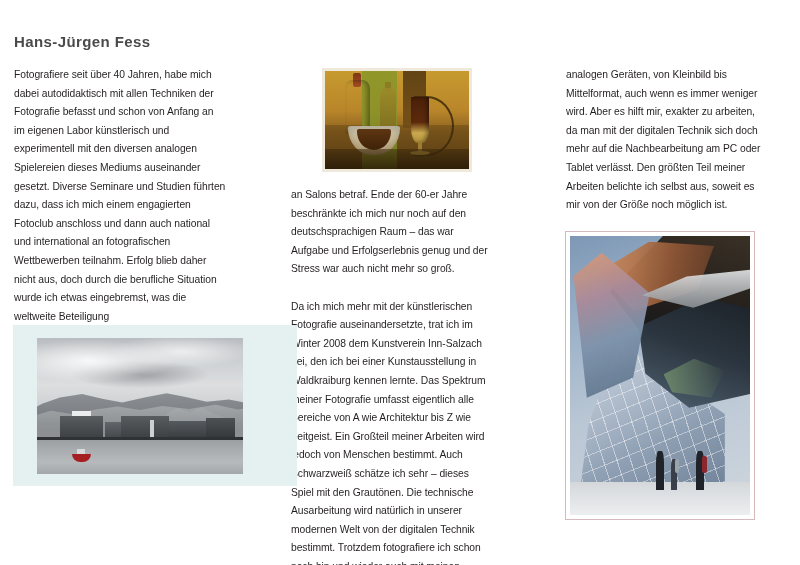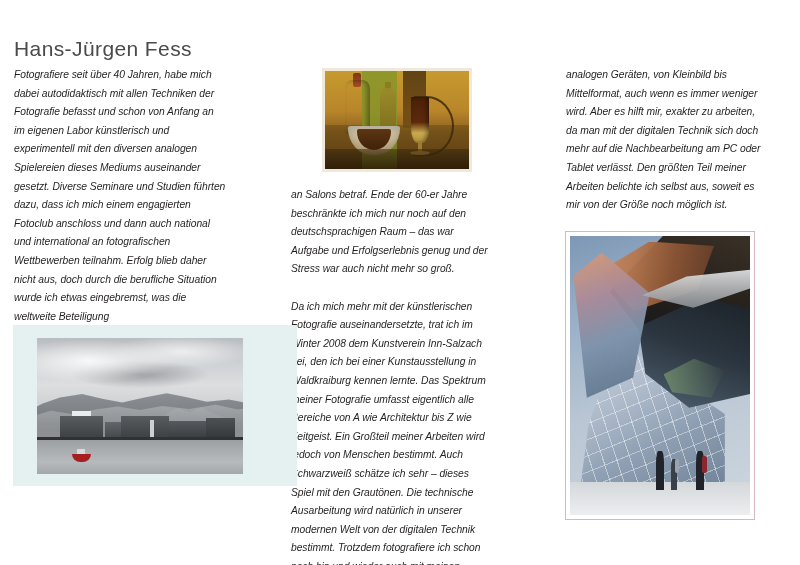--- a/index.html
+++ b/index.html
@@ -14,36 +14,36 @@
     background: #ffffff;
     overflow: hidden;
     font-family: "Liberation Sans", sans-serif;
   }
 
   
   .page-title {
     position: absolute;
     left: 14px;
     top: 23px;
-    font-size: 21px;
-    font-weight: 400;
+    font-size: 15px;
+    font-weight: 700;
     letter-spacing: 0.4px;
     color: #4a4a4a;
     white-space: nowrap;
   }
 
   
   .col {
     position: absolute;
     font-size: 10.3px;
     line-height: 18.6px;
     color: #231f20;
     letter-spacing: -0.05px;
   }
-  .col p { margin: 0 0 18.6px 0; font-style: italic; }
+  .col p { margin: 0 0 18.6px 0; }
   .col p:last-child { margin-bottom: 0; }
 
   .col-left  { left: 14px;  top: 66px;  width: 212px; }
   .col-mid   { left: 291px; top: 186px; width: 198px; }
   .col-right { left: 566px; top: 66px;  width: 196px; }
 
   
   .still-life {
     position: absolute;
     left: 322px;

